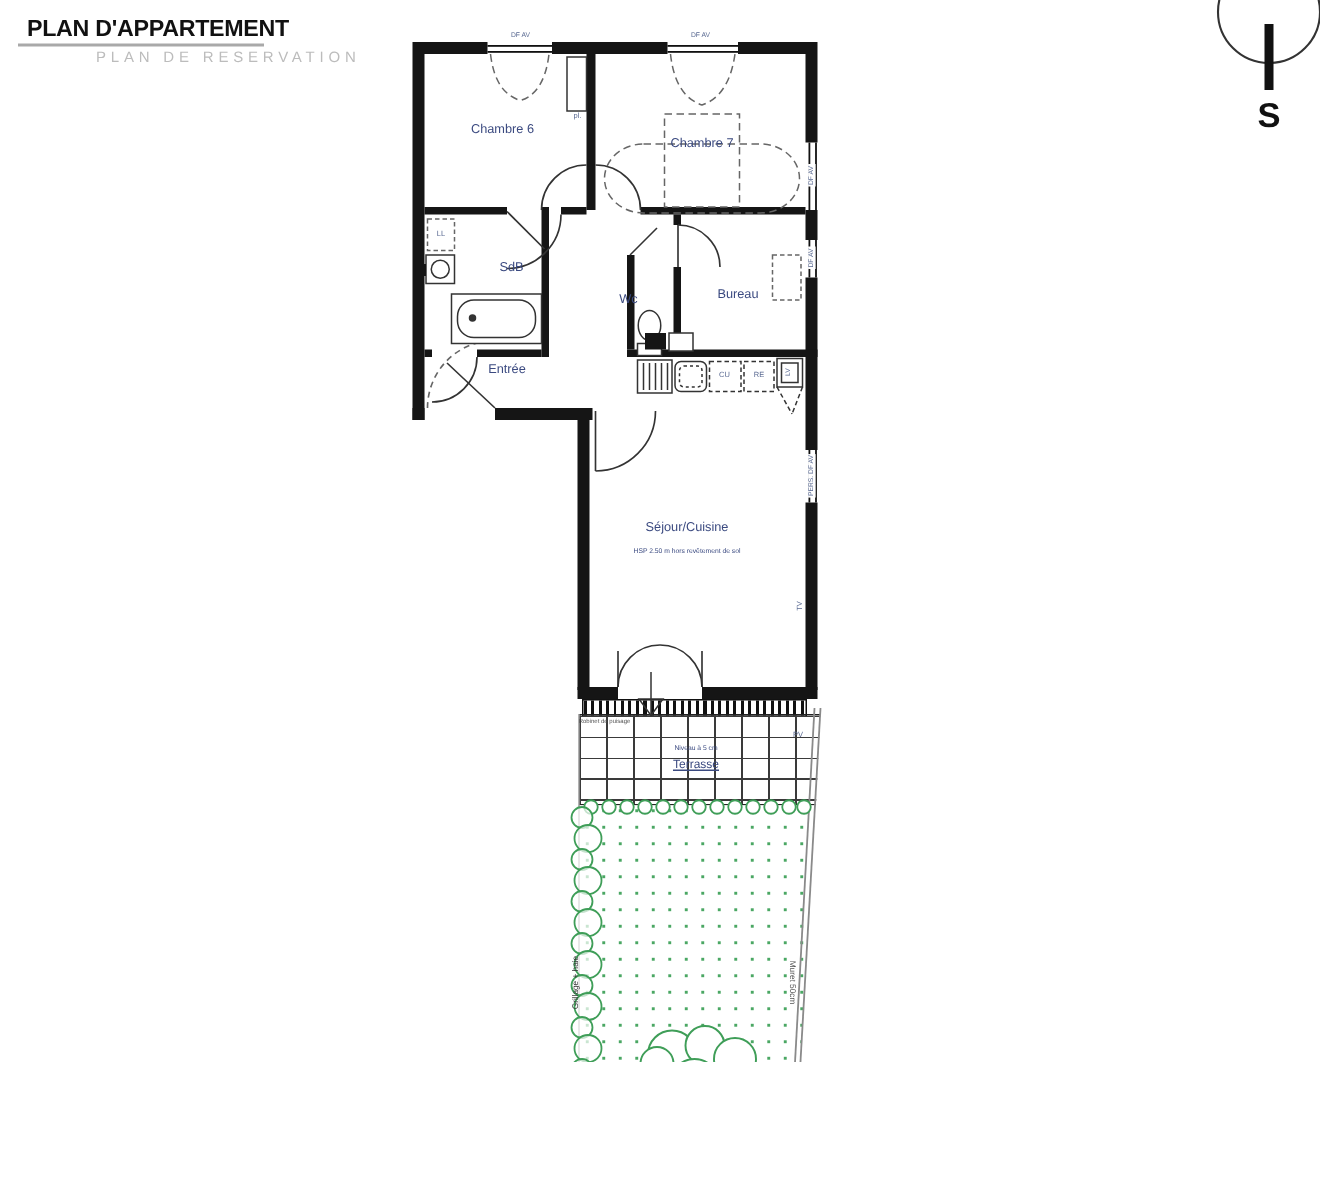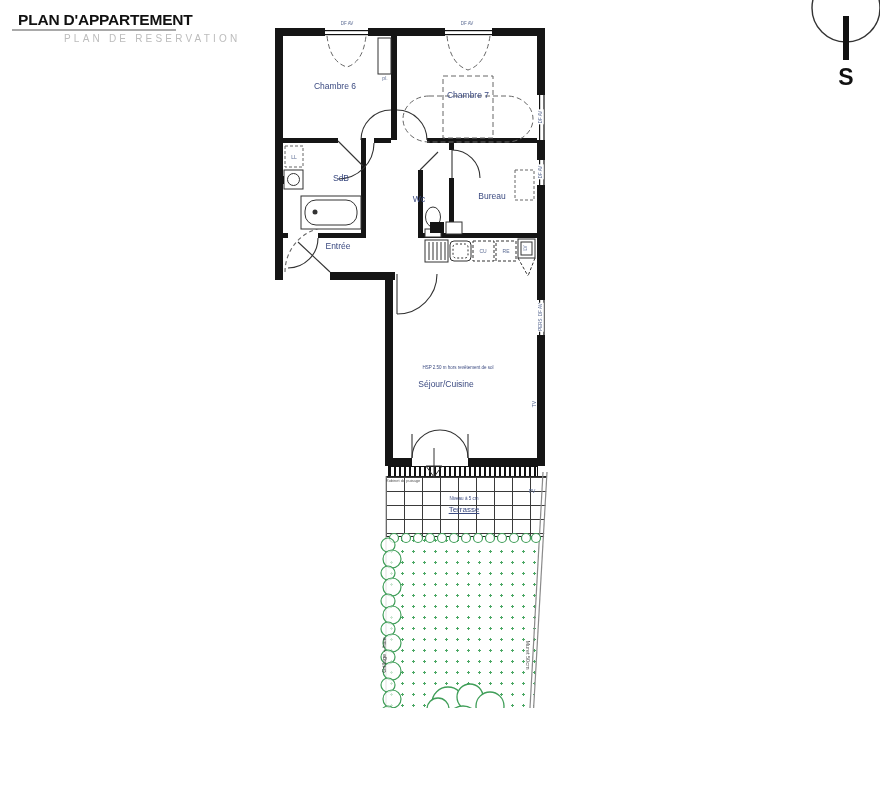--- a/index.html
+++ b/index.html
@@ -234,21 +234,21 @@
   </svg>
 
   <div class="south">S</div>
 
   <div class="lbl" style="left:335px;top:86px;">Chambre 6</div>
   <div class="lbl" style="left:468px;top:95px;">Chambre 7</div>
   <div class="lbl" style="left:327px;top:178px;margin-left:14px;">SdB</div>
   <div class="lbl" style="left:419px;top:199px;">Wc</div>
   <div class="lbl" style="left:492px;top:196px;text-align:center;">Bureau</div>
   <div class="lbl" style="left:338px;top:246px;">Entrée</div>
-  <div class="lbl" style="left:446px;top:351px;margin-top:33px;">Séjour/Cuisine</div>
+  <div class="lbl" style="left:458px;top:351px;">Séjour/Cuisine</div>
   <div class="lbl tiny" style="left:458px;top:368px;">HSP 2.50 m hors revêtement de sol</div>
   <div class="lbl tiny" style="left:464px;top:499px;">Niveau à 5 cm</div>
   <div class="lbl" style="left:464px;top:510px;font-size:8px;text-decoration:underline;">Terrasse</div>
 
   <div class="lbl tag" style="left:385px;top:78px;">pl.</div>
   <div class="lbl tag" style="left:294px;top:157px;">LL</div>
   <div class="lbl tag" style="left:483px;top:251px;">CU</div>
   <div class="lbl tag" style="left:506px;top:251px;">RE</div>
   <div class="lbl tag rotccw" style="left:526px;top:248px;font-size:4.5px;">LV</div>
   <div class="lbl tag rotccw" style="left:534px;top:404px;">TV</div>

